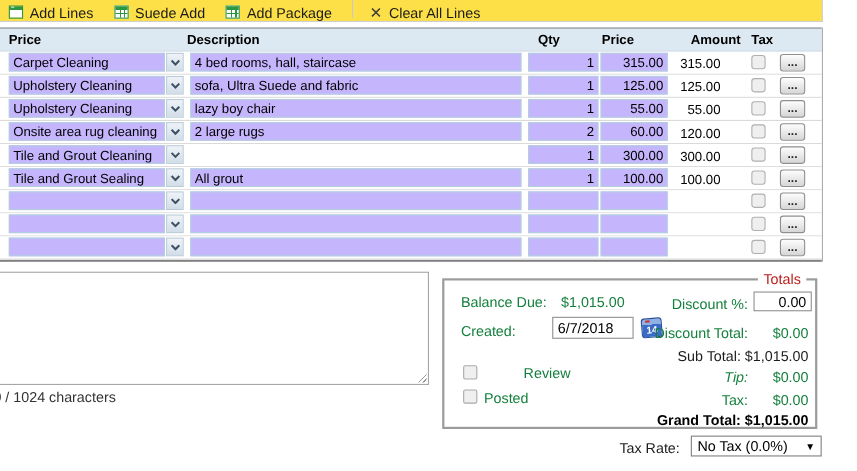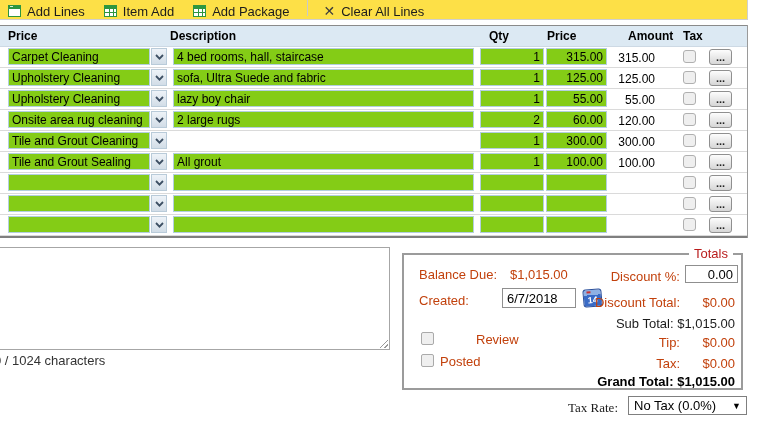--- a/index.html
+++ b/index.html
@@ -28,21 +28,21 @@
   .grid { position:absolute; left:0; top:25px; width:748px; border-right:1px solid #9a9a9a; box-sizing:border-box; }
   .grid-header { position:relative; height:20px; background:#dce9f3; border-top:1px solid #8a8a8a;
                  border-bottom:1px solid #cdd9e4; font-size:12px; font-weight:bold; color:#000; }
   .grid-header span { position:absolute; top:3px; }
   .h-item   { left:8px; }   .h-desc { left:170px; }  .h-qty { left:489px; }
   .h-price  { left:547px; } .h-amount { left:628px; } .h-tax { left:683px; }
 
   .grid-body { border-bottom:2px solid #7f7f7f; }
   .grid-row  { position:relative; height:20px; border-bottom:1px solid #dadada; background:#fff; }
   .inp { position:absolute; top:1px; height:17px; box-sizing:border-box; border:1px solid #b3cfde;
-         font:12px "Liberation Sans", sans-serif; color:#000; padding:0 3px; background:#84cc16; outline:none; }
+         font:12px "Liberation Sans", sans-serif; color:#000; padding:0 3px; background:#c4b5fd; outline:none; }
   .c-item  { left:8px;   width:142px; }
   .c-desc  { left:173px; width:301px; }
   .c-qty   { left:480px; width:64px; text-align:right; }
   .c-price { left:546px; width:61px; text-align:right; }
   .dropbtn { position:absolute; left:151px; top:1px; width:16px; height:17px; box-sizing:border-box;
              border:1px solid #b9cbd9; background:linear-gradient(#eef3f8,#d2dde7);
              display:flex; align-items:center; justify-content:center; }
   .amount  { position:absolute; left:560px; top:4px; width:95px; text-align:right; font-size:12px; color:#000; }
   .checkbox{ position:absolute; width:13px; height:13px; box-sizing:border-box;
              border:1px solid #b0b0b0; border-radius:3px; background:#efefef; }
@@ -57,75 +57,75 @@
            font:12px "Liberation Sans", sans-serif; }
   .resize-corner { position:absolute; left:379px; top:339px; width:9px; height:9px;
            background:repeating-linear-gradient(-45deg, rgba(0,0,0,0) 0 2px, #999 2px 3px);
            clip-path:polygon(100% 0, 100% 100%, 0 100%); }
   .char-counter { position:absolute; left:-6px; top:353px; font-size:13px; color:#333; white-space:nowrap; }
 
   
   .totals { position:absolute; left:402px; top:253px; width:341px; height:137px;
             border:2px solid #9b9b9b; box-sizing:border-box; }
   .legend { position:absolute; top:-9px; right:8px; background:#fff; padding:0 5px; font-size:13px; color:#b91c1c; }
-  .t-lbl, .t-val { position:absolute; font-size:13px; color:#c2410c; white-space:nowrap; }
+  .t-lbl, .t-val { position:absolute; font-size:13px; color:#15803d; white-space:nowrap; }
   .ra { text-align:right; }
   .t-balance-lbl { left:15px;  top:12px; }
   .t-balance-val { left:106px; top:12px; }
   .t-disc-lbl    { left:150px; top:14px; width:126px; }
   .t-disc-inp    { position:absolute; left:281px; top:10px; width:53px; height:18px; box-sizing:border-box;
                    border:1px solid #8f8f8f; font:13px "Liberation Sans", sans-serif; text-align:right;
                    padding:0 4px; outline:none; }
   .t-created-lbl { left:15px; top:38px; }
   .t-created-inp { position:absolute; left:98px; top:33px; width:74px; height:20px; box-sizing:border-box;
                    border:1px solid #8f8f8f; font:13px "Liberation Sans", sans-serif; padding:0 4px; outline:none; }
   .cal-icon { position:absolute; left:179px; top:34px; width:19px; height:18px; border-radius:3px;
               border:1px solid #2a4f9b; box-sizing:border-box; transform:rotate(-5deg);
               background:linear-gradient(180deg,#8fb1e4 0 5px,#3a6bc6 5px);
               display:flex; align-items:flex-end; justify-content:center; }
   .cal-icon::before { content:""; position:absolute; top:1px; left:3px; width:4px; height:2px; background:#c33; }
   .cal-icon span { color:#fff; font-size:9px; font-weight:bold; line-height:11px; }
   .t-disctot-lbl { left:120px; top:40px; width:156px; }
   .t-disctot-val { left:251px; top:40px; width:80px; }
   .t-subtot-row  { position:absolute; left:100px; top:61px; width:231px; text-align:right;
                    font-size:13px; color:#1c1c1c; white-space:nowrap; }
-  .t-tip-lbl { left:150px; top:80px; width:126px; }
+  .t-tip-lbl { left:150px; top:80px; width:126px;font-style:italic; }
   .t-tip-val { left:251px; top:80px; width:80px; }
   .t-tax-lbl { left:150px; top:101px; width:126px; }
   .t-tax-val { left:251px; top:101px; width:80px; }
   .t-grand-row { position:absolute; left:80px; top:119px; width:251px; text-align:right;
                  font-size:13px; font-weight:bold; color:#000; white-space:nowrap; }
   .cb { position:absolute; width:13px; height:13px; box-sizing:border-box; border:1px solid #aaa;
         border-radius:2px; background:#efefef; }
   .cb-review { left:17px; top:77px; }
   .cb-posted { left:17px; top:99px; }
   .cb-review-lbl { left:24px; top:77px;margin-left:48px; }
   .cb-posted-lbl { left:36px; top:99px; }
 
   
   .taxrate-lbl { position:absolute; left:520px; top:400px; width:98px; text-align:right;
-                 font-size:13px; color:#1c1c1c;font-family:Liberation Serif, serif; }
+                 font-size:13px; color:#1c1c1c; }
   .taxrate-sel { position:absolute; left:628px; top:396px; width:119px; height:19px; box-sizing:border-box;
                  border:1px solid #7f7f7f; background:#fff; display:flex; align-items:center;
                  justify-content:space-between; font-size:13px; color:#000; padding:0 5px; }
   .taxrate-sel .arrow { font-size:9px; color:#000; }
 </style>
 </head>
 <body>
 
 <div class="screen">
 
   <div class="toolbar">
     <div class="tb-btn">
       <span class="icon-addlines"></span>
       <span>Add Lines</span>
     </div>
     <div class="tb-btn">
       <span class="icon-table"></span>
-      <span>Item Add</span>
+      <span>Suede Add</span>
     </div>
     <div class="tb-btn">
       <span class="icon-table"></span>
       <span>Add Package</span>
     </div>
     <div class="tb-sep"></div>
     <div class="tb-btn">
       <span class="icon-x">✕</span>
       <span>Clear All Lines</span>
     </div>

